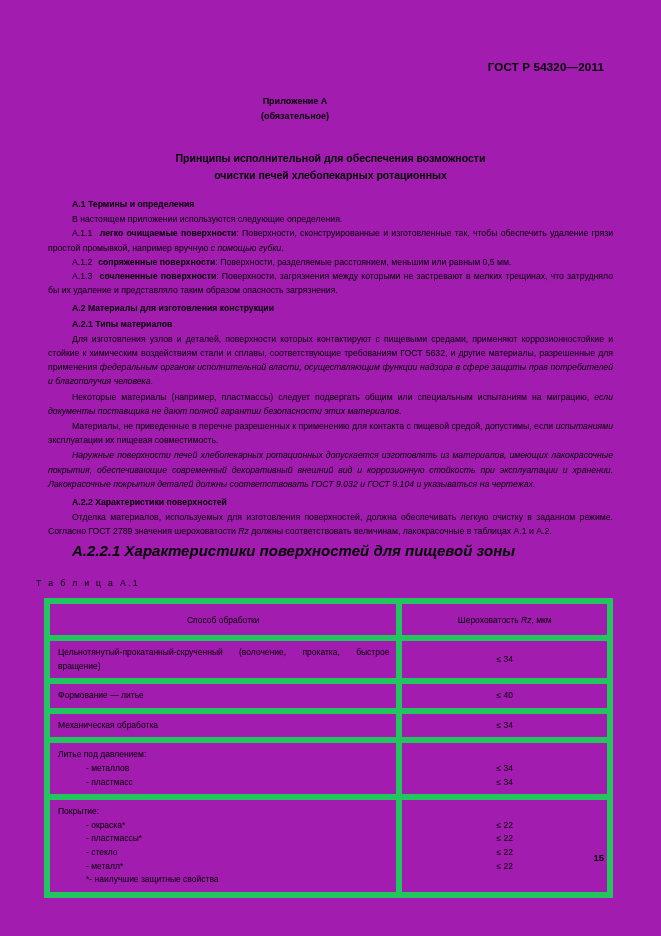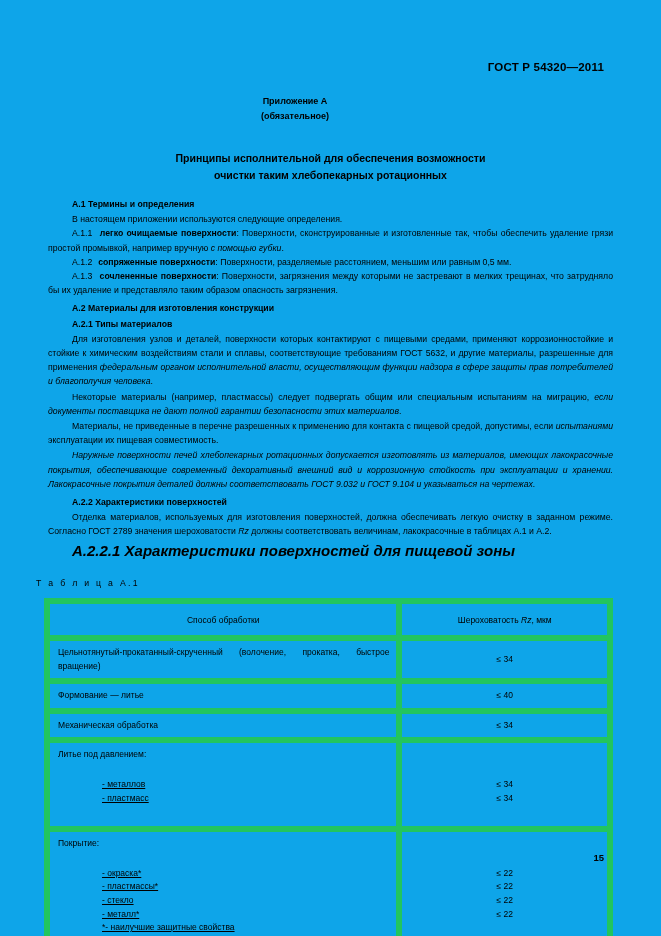--- a/index.html
+++ b/index.html
@@ -11,21 +11,21 @@
   body {
     font-family: "Liberation Sans", sans-serif;
     color: #000000;
     -webkit-font-smoothing: antialiased;
   }
   .page {
     position: relative;
     width: 661px;
     height: 936px;
     margin: 0 auto;
-    background: #0ea5e9;
+    background: #a21caf;
     overflow: hidden;
     box-sizing: border-box;
   }
 
   
   .doc-header {
     position: absolute;
     top: 61px;
     right: 57px;
     font-size: 11.5px;
@@ -140,24 +140,23 @@
     vertical-align: middle;
     line-height: 13.6px;
     padding: 5px 12px;
   }
   table.spec td.c-value.top-al {
     vertical-align: middle;
   }
   .col-a { width: 62.6%; }
   .col-b { width: 37.4%; }
   .sub-list {
-    margin: 16px;
+    margin: 0;
     padding: 0;
     list-style: none;
-    text-decoration: underline;
   }
   .sub-list li {
     line-height: 13.6px;
     padding-left: 28px;
   }
   .val-line { line-height: 13.6px; }
   .val-spacer { line-height: 13.6px; visibility: hidden; }
   .nbsp-pad { padding-left: 1px; }
 
   
@@ -176,21 +175,21 @@
 
   <div class="doc-header">ГОСТ Р 54320—2011</div>
 
   <div class="annex-caption">
     <div>Приложение А</div>
     <div>(обязательное)</div>
   </div>
 
   <div class="annex-title">
     <div>Принципы исполнительной для обеспечения возможности</div>
-    <div>очистки таким хлебопекарных ротационных</div>
+    <div>очистки печей хлебопекарных ротационных</div>
   </div>
 
   <div class="body">
 
     <div class="h-sub">A.1  Термины и определения</div>
 
     <p class="para">В настоящем приложении используются следующие определения.</p>
 
     <p class="para"><span>A.1.1</span><span class="nbsp-pad">&nbsp; </span><span class="bld">легко очищаемые поверхности</span><span>: Поверхности, сконструированные и изготовленные так, чтобы обеспечить удаление грязи простой промывкой, например вручную </span><span class="ital">с помощью губки</span><span>.</span></p>
 

